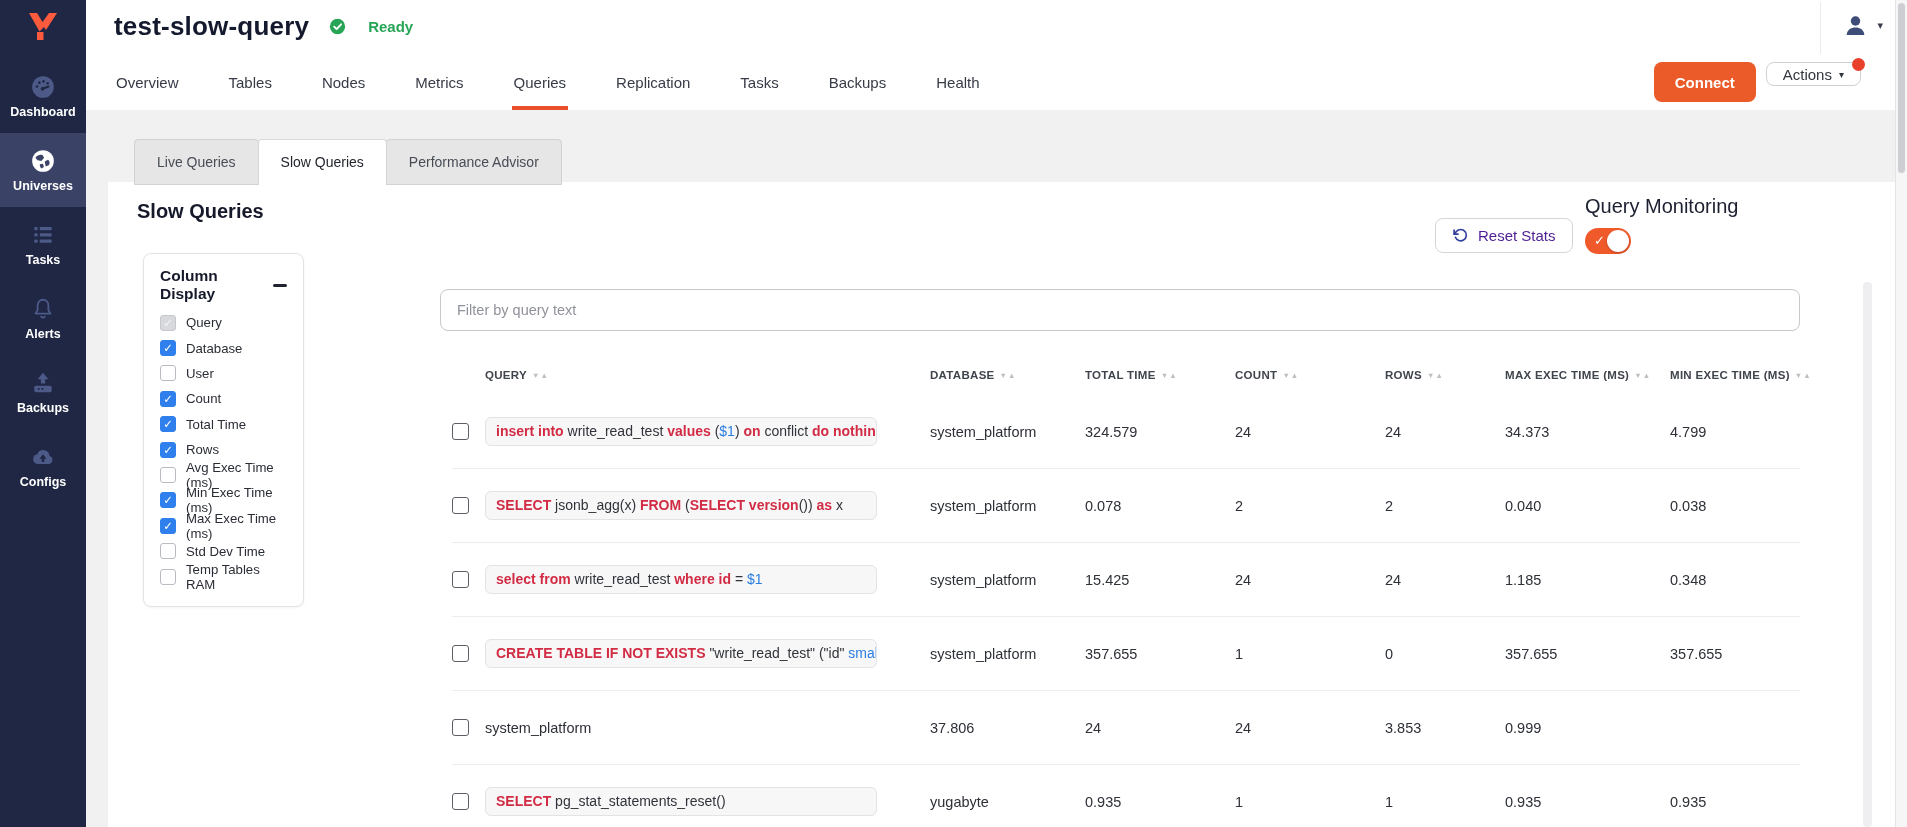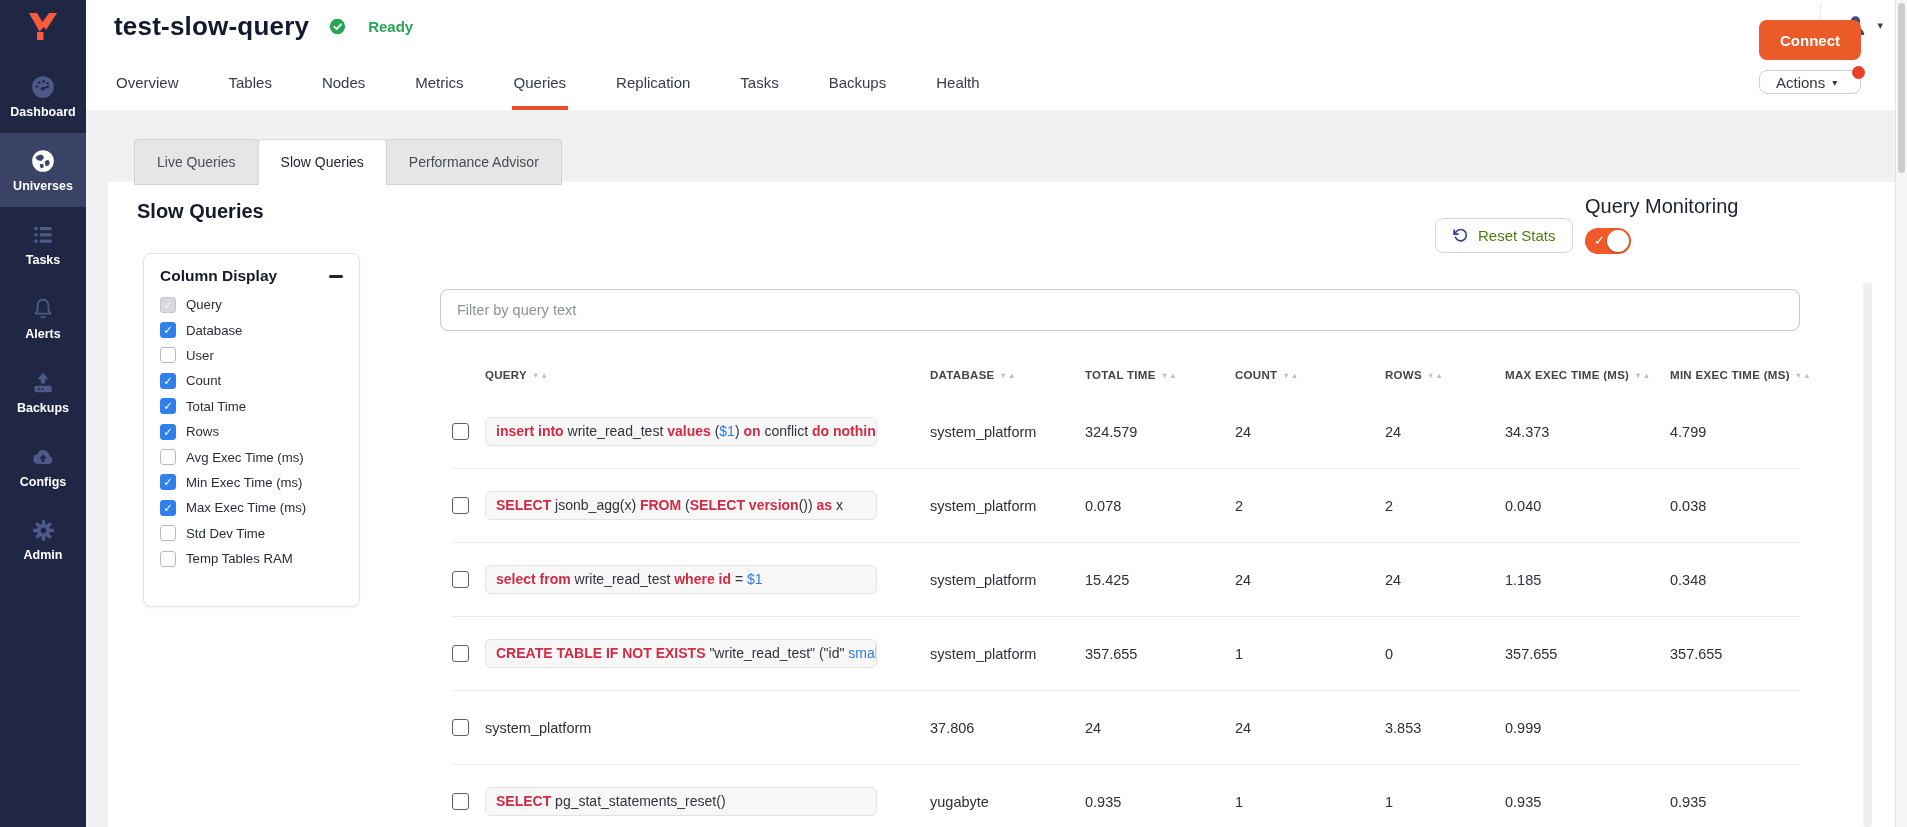--- a/index.html
+++ b/index.html
@@ -17,45 +17,45 @@
   .title-row{position:relative;height:52px;display:flex;align-items:center;padding-left:28px;gap:20px;}
   .title-row h1{margin:0;font-size:26px;font-weight:700;color:#14192e;letter-spacing:.2px;}
   .ready{display:flex;align-items:center;gap:22px;font-size:15px;font-weight:700;color:#27A456;}
   .user-area{position:absolute;right:24px;top:12px;display:flex;align-items:center;gap:8px;}
   .user-area::before{content:"";position:absolute;left:-22px;top:-10px;height:52px;border-left:1px solid #ececee;}
   .user-caret{font-size:11px;color:#3a3f4c;}
   .tabs-row{position:absolute;left:28px;right:0;bottom:0;display:flex;align-items:flex-end;}
   .tabs{display:flex;gap:46px;}
   .tab{font-size:15px;color:#363b47;padding:0 2px 15px;cursor:pointer;border-bottom:4px solid transparent;}
   .tab.active{border-bottom-color:#E8502B;}
-  .action-btns{position:absolute;right:46px;bottom:16px;display:flex;gap:10px;flex-direction:column;}
+  .action-btns{position:absolute;right:46px;bottom:8px;display:flex;gap:10px;}
   .btn-connect{height:40px;padding:0 21px;border:none;border-radius:8px;background:#EB5A29;color:#fff;
                font-size:15px;font-weight:700;font-family:inherit;cursor:pointer;}
   .btn-actions{position:relative;height:24px;padding:0 16px;border:1px solid #cfd0d4;border-radius:8px;background:#fff;
                font-size:15px;color:#33373f;font-family:inherit;cursor:pointer;display:flex;align-items:center;gap:7px;}
   .btn-actions .caret{font-size:10px;color:#33373f;}
   .notif-dot{position:absolute;top:-5px;right:-5px;width:13px;height:13px;border-radius:50%;background:#E8402A;}
   
   .content{position:absolute;left:86px;top:110px;right:0;bottom:0;background:#f1f1f2;}
   .subtabs{position:absolute;left:48px;top:29px;display:flex;z-index:2;}
   .subtab{height:44px;line-height:44px;padding:0 22px;font-size:14px;color:#474c55;background:#e6e6e6;
           border:1px solid #d2d2d2;margin-right:-1px;border-radius:4px 4px 0 0;cursor:pointer;}
   .subtab.active{background:#fff;border-color:#d8d8d8;border-bottom:none;height:45px;color:#23262e;}
   .panel{position:absolute;left:22px;right:11px;top:72px;bottom:0;background:#fff;}
   .panel h2{position:absolute;left:29px;top:18px;margin:0;font-size:20px;font-weight:700;color:#15192a;}
   .reset-btn{position:absolute;left:1327px;top:36px;height:35px;padding:0 16px;display:flex;align-items:center;gap:9px;
-             background:#fff;border:1px solid #d4d5d8;border-radius:8px;font-family:inherit;font-size:15px;color:#4d7c0f;cursor:pointer;}
+             background:#fff;border:1px solid #d4d5d8;border-radius:8px;font-family:inherit;font-size:15px;color:#4c1d95;cursor:pointer;}
   .qm{position:absolute;left:1477px;top:13px;}
   .qm-label{font-size:20px;font-weight:400;color:#1c2030;}
   .toggle{position:relative;margin-top:10px;width:46px;height:26px;border-radius:13px;background:#F05929;cursor:pointer;}
   .t-check{position:absolute;left:9px;top:5px;color:#fff;font-size:13px;font-weight:700;}
   .t-knob{position:absolute;right:2px;top:2px;width:22px;height:22px;border-radius:50%;background:#fff;
           box-shadow:0 1px 2px rgba(0,0,0,.25);}
   
-  .card{position:absolute;left:35px;top:71px;width:217px;height:354px;background:#fff;border:1px solid #e2e3e6;
+  .card{position:absolute;left:35px;top:71px;width:161px;height:354px;background:#fff;border:1px solid #e2e3e6;
         border-radius:8px;box-shadow:0 1px 3px rgba(21,24,40,.05);box-sizing:border-box;}
   .card-head{display:flex;align-items:center;justify-content:space-between;padding:13px 16px 7px;}
   .card-title{font-size:15.5px;font-weight:700;color:#15192a;}
   .collapse{width:14px;height:3px;background:#20242e;border-radius:2px;cursor:pointer;}
   .opt{display:flex;align-items:center;gap:10px;height:25.4px;padding:0 16px;font-size:13.2px;color:#2a2d35;}
   .cbx{width:16px;height:16px;box-sizing:border-box;border:1px solid #b9bcc2;border-radius:3px;background:#fff;
        display:flex;align-items:center;justify-content:center;font-size:11.5px;font-weight:700;color:transparent;cursor:pointer;flex:none;}
   .cbx.checked{background:#2F80ED;border-color:#2F80ED;color:#fff;}
   .cbx.checked.disabled{background:#d8d9dc;border-color:#c6c7cb;color:#f4f4f6;cursor:default;}
   
@@ -160,35 +160,20 @@
           <span class="lbl">Backups</span>
         </div>
         <div class="side-item">
           <span style="display: flex;">
             <svg viewBox="0 0 24 24" width="26" height="26">
               <path fill="currentColor" d="M7 18.5 A4.6 4.6 0 0 1 6.8 9.4 A5.8 5.8 0 0 1 18 10.8 A4 4 0 0 1 17.5 18.5 Z"></path>
               <path fill="var(--item-bg)" d="M12 9.5 L15.2 13.5 L13.2 13.5 L13.2 16.5 L10.8 16.5 L10.8 13.5 L8.8 13.5 Z"></path>
             </svg>
           </span>
           <span class="lbl">Configs</span>
-        </div>
-        <div class="side-item">
-          <span style="display: flex;">
-            <svg viewBox="0 0 24 24" width="25" height="25">
-              <g fill="currentColor">
-                <rect x="10.4" y="2" width="3.2" height="20" rx="1.2"></rect>
-                <rect x="10.4" y="2" width="3.2" height="20" rx="1.2" transform="rotate(45 12 12)"></rect>
-                <rect x="10.4" y="2" width="3.2" height="20" rx="1.2" transform="rotate(90 12 12)"></rect>
-                <rect x="10.4" y="2" width="3.2" height="20" rx="1.2" transform="rotate(135 12 12)"></rect>
-                <circle cx="12" cy="12" r="6.4"></circle>
-              </g>
-              <circle cx="12" cy="12" r="2.7" fill="var(--item-bg)"></circle>
-            </svg>
-          </span>
-          <span class="lbl">Admin</span>
         </div>
       </nav>
   </aside>
 
   <header class="topbar">
     <div class="title-row">
       <h1>test-slow-query</h1>
       <span class="ready">
         <span style="display:flex;">
           <svg viewBox="0 0 20 20" width="17" height="17">

